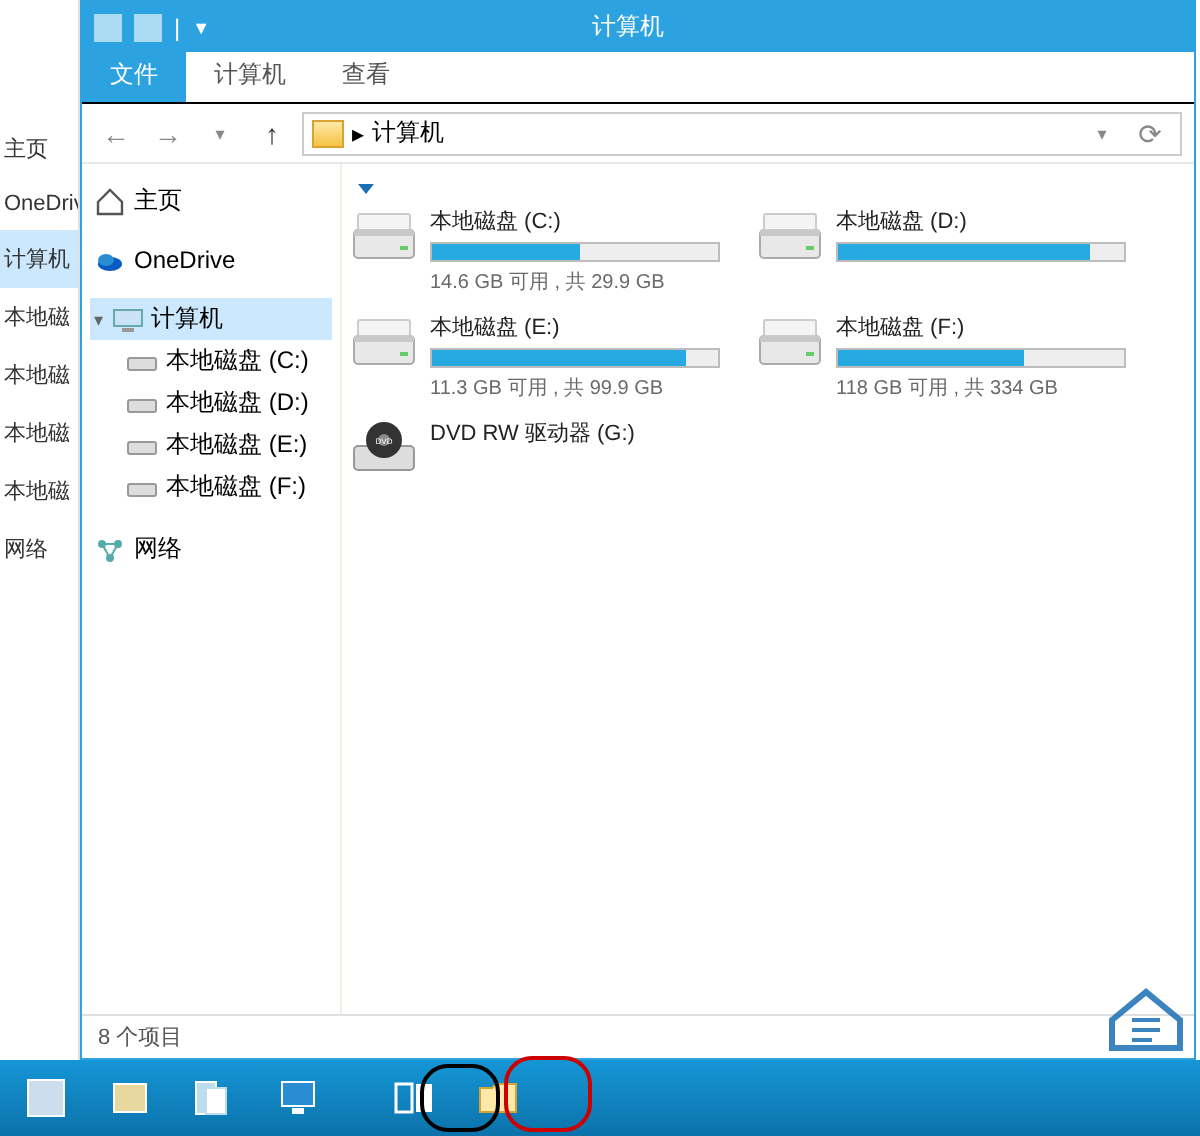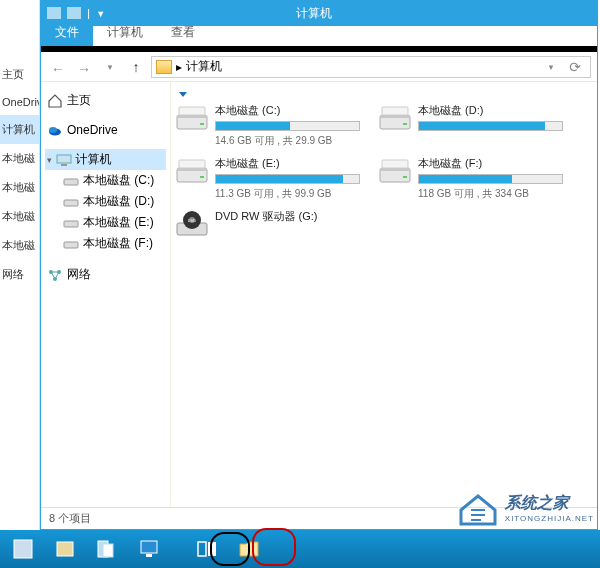--- a/index.html
+++ b/index.html
@@ -6,21 +6,21 @@
 body { width: 600px; height: 568px; overflow: hidden; position: relative; background: #fff; }
 .left-bg { position: absolute; left: 0; top: 0; width: 40px; height: 530px; background: #fff; border-right: 1px solid #e0e0e0; z-index: 1; }
 .left-nav { font-size: 11px; color: #333; padding-top: 60px; }
 .left-nav div { padding: 7px 2px; text-align: left; white-space: nowrap; overflow: hidden; }
 .left-nav .sel { background: #cce8ff; }
 .window { position: absolute; left: 40px; top: 0; right: 2px; height: 530px; background: #fff; border: 1px solid #2da2e0; z-index: 2; }
 .titlebar { height: 25px; background: #2da2e0; display: flex; align-items: center; color: #fff; font-size: 12px; }
 .title-icons { display: flex; gap: 6px; padding: 0 6px; align-items: center; }
 .title-icon { width: 14px; height: 14px; background: rgba(255,255,255,0.6); }
 .title-text { flex: 1; text-align: center; }
-.ribbon-tabs { height: 26px; display: flex; align-items: flex-end; background: #fff; border-bottom: 6px solid #000000; font-size: 12px; }
+.ribbon-tabs { height: 26px; display: flex; align-items: flex-end; background: #fff; border-bottom: 1px solid #000000; font-size: 12px; }
 .ribbon-tab { padding: 5px 14px; color: #555; cursor: pointer; }
 .ribbon-tab.file { background: #2da2e0; color: #fff; }
 .nav-row { height: 30px; display: flex; align-items: center; padding: 0 6px; gap: 4px; border-bottom: 1px solid #e8e8e8; }
 .nav-btn { width: 22px; height: 22px; display: inline-flex; align-items: center; justify-content: center; color: #888; font-size: 14px; }
 .nav-btn.enabled { color: #333; }
 .crumb { flex: 1; height: 22px; border: 1px solid #ccc; display: flex; align-items: center; padding: 0 4px; font-size: 12px; gap: 4px; }
 .crumb-icon { width: 16px; height: 14px; background: linear-gradient(#ffe9a8,#f6c244); border: 1px solid #d9a334; }
 .crumb-end { margin-left: auto; display: flex; gap: 2px; }
 .body-row { display: flex; height: calc(100% - 25px - 26px - 30px - 22px); }
 .tree { width: 130px; border-right: 1px solid #f0f0e0; padding: 8px 4px; font-size: 12px; overflow: hidden; }
@@ -245,24 +245,20 @@
   <div class="status">
     <span>8 个项目</span>
   </div>
 </div>
 
 <div class="watermark">
   <svg viewBox="0 0 42 36">
       <path d="M4 20 L21 6 L38 20 L38 34 L4 34 Z" fill="none" stroke="#1b6fb5" stroke-width="3"></path>
       <path d="M14 20 L28 20 M14 25 L28 25 M14 30 L24 30" stroke="#1b6fb5" stroke-width="2"></path>
     </svg>
-  <div>
-    <div class="watermark-text">系统之家</div>
-    <div class="watermark-sub">XITONGZHIJIA.NET</div>
-  </div>
 </div>
 
 <div class="taskbar">
   <div class="tb-item">
       <svg viewBox="0 0 22 22">
         <rect x="2" y="2" width="18" height="18" fill="#cde" stroke="#fff"></rect>
       </svg>
     </div>
   <div class="tb-item">
       <svg viewBox="0 0 22 22">

